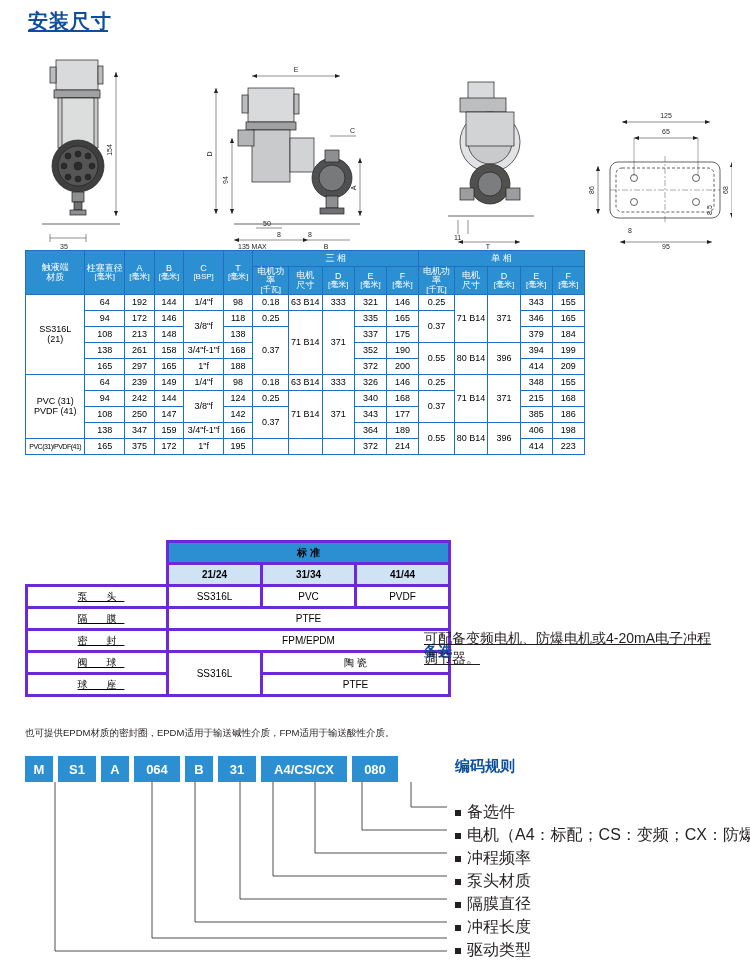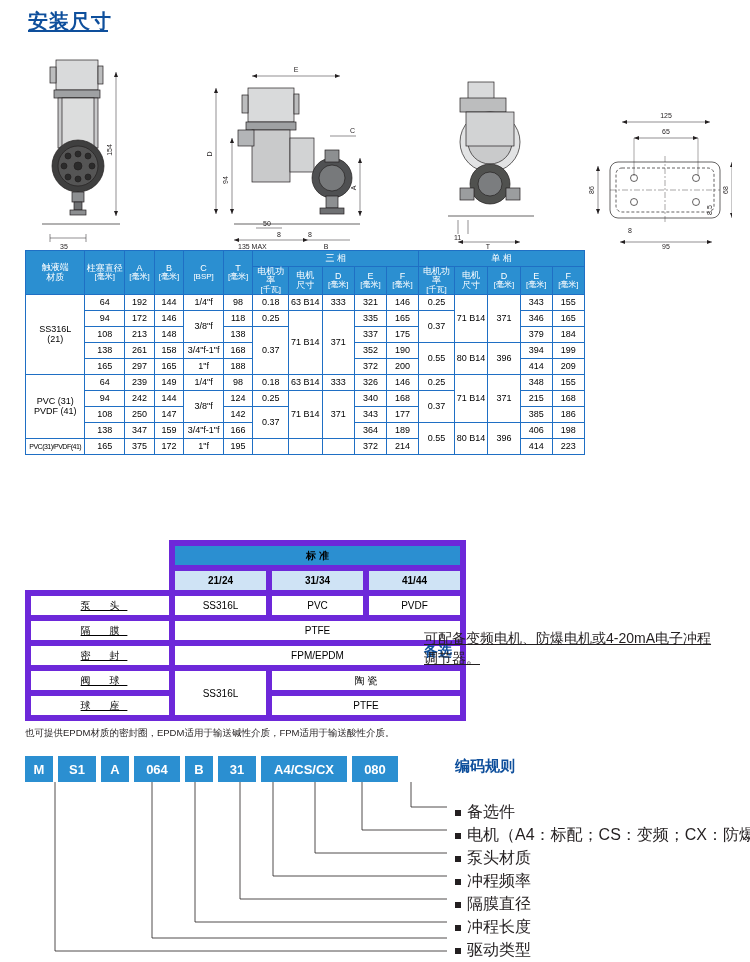--- a/index.html
+++ b/index.html
@@ -49,21 +49,21 @@
   .unit{font-size:8px;}
   .lbl-cell{background:#ffffff;font-weight:bold;}
   .tiny{font-size:7px;letter-spacing:-0.5px;}
 
   
   .tbl-std{
     position:absolute;left:25px;top:540px;
     font-size:10px;
   }
   .tbl-std td{
-    border:6px solid #6d28d9;
+    border:3px solid #6d28d9;
     text-align:center;height:19px;padding:0 4px;
     color:#000;
   }
   .tbl-std td.rowlab{
     width:122px;text-align:center;letter-spacing:8px;padding-left:12px;text-decoration:underline;
   }
   .tbl-std td.blank{border:none;}
   .std-hdr{background:#2b8fd1;color:#fff;font-weight:bold;}
   .std-sub{background:#cfe3f5;color:#10447f;font-weight:bold;}
   .note-std{
@@ -563,21 +563,21 @@
       <path d="M240 782 L240 899 L447 899"></path>
       <path d="M195 782 L195 922 L447 922"></path>
       <path d="M152 782 L152 938 L447 938"></path>
       <path d="M55 782 L55 951 L447 951"></path>
     </g>
   </svg>
 
   <div class="code-list">
     <div class="code-item"><span class="sq"></span><span>备选件</span></div>
     <div class="code-item"><span class="sq"></span><span>电机（A4：标配；CS：变频；CX：防爆）</span></div>
+    <div class="code-item"><span class="sq"></span><span>冲程频率</span></div>
     <div class="code-item"><span class="sq"></span><span>泵头材质</span></div>
-    <div class="code-item"><span class="sq"></span><span>冲程频率</span></div>
     <div class="code-item"><span class="sq"></span><span>隔膜直径</span></div>
     <div class="code-item"><span class="sq"></span><span>冲程长度</span></div>
     <div class="code-item"><span class="sq"></span><span>驱动类型</span></div>
     <div class="code-item"></div>
   </div>
 
 </div>
 
 </body></html>

